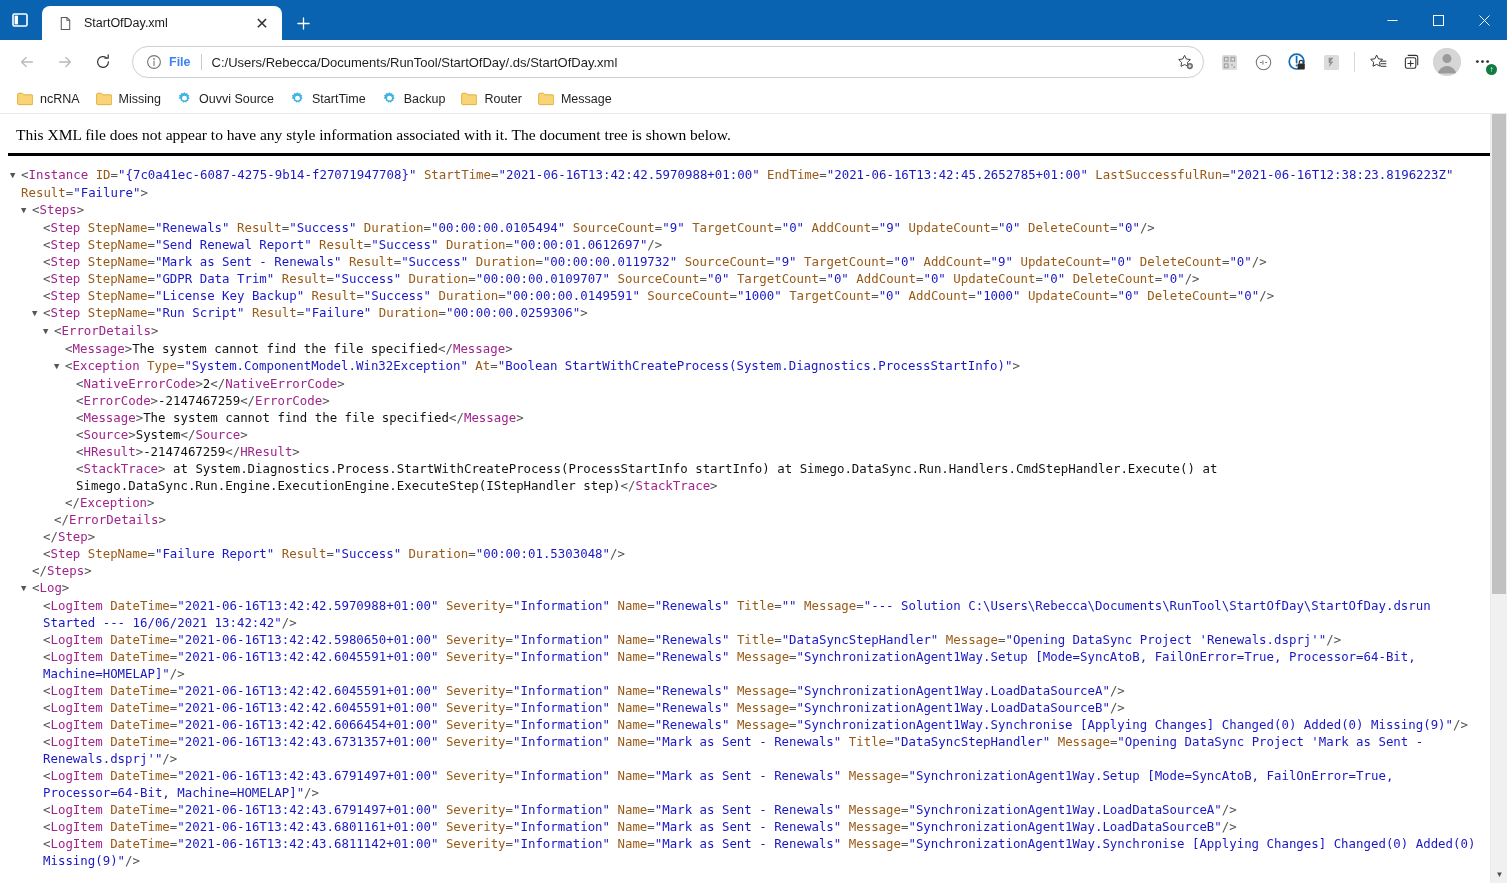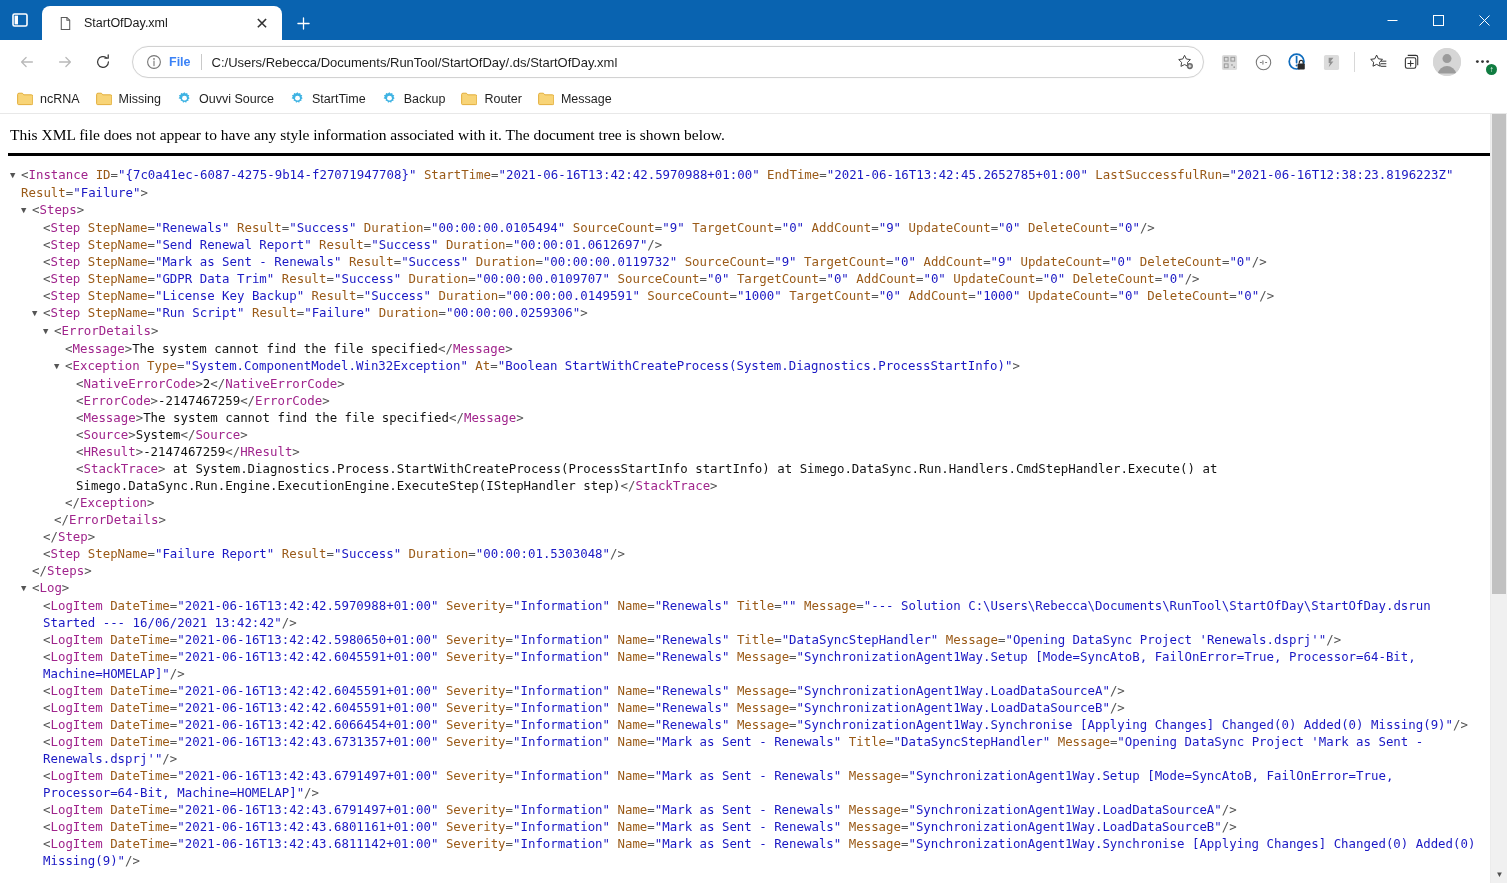--- a/index.html
+++ b/index.html
@@ -182,21 +182,21 @@
   .content {
     position: relative;
     height: calc(883px - 40px - 44px - 30px);
     background: #fff;
     overflow: hidden;
   }
   .xml-notice {
     font-family: "Liberation Serif", serif;
     font-size: 15.5px;
     color: #000;
-    padding: 12px 10px 9px 10px;
+    padding: 12px 10px 9px 16px;
   }
   .xml-rule {
     height: 3px;
     background: #000;
     margin: 0 8px 10px 8px;
   }
   .xml-tree {
     font-family: "DejaVu Sans Mono", monospace;
     font-size: 12.4px;
     line-height: 17px;

